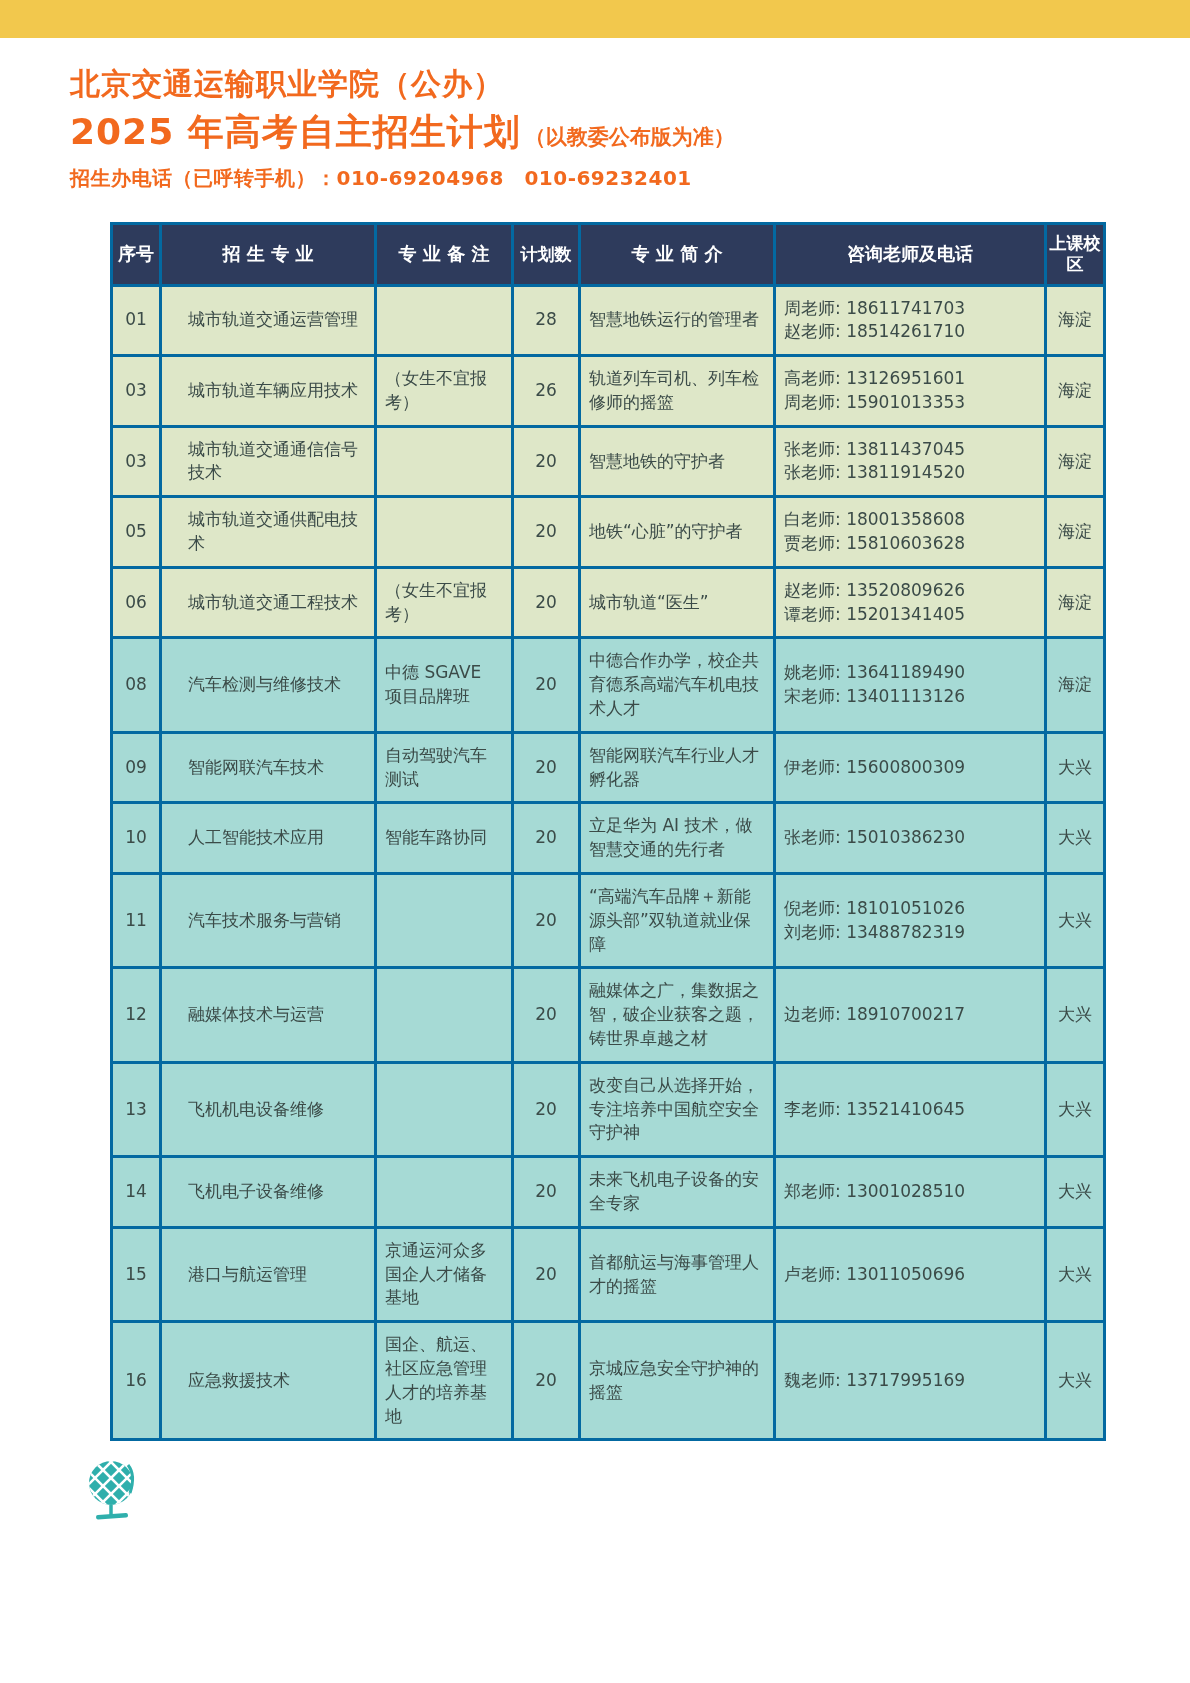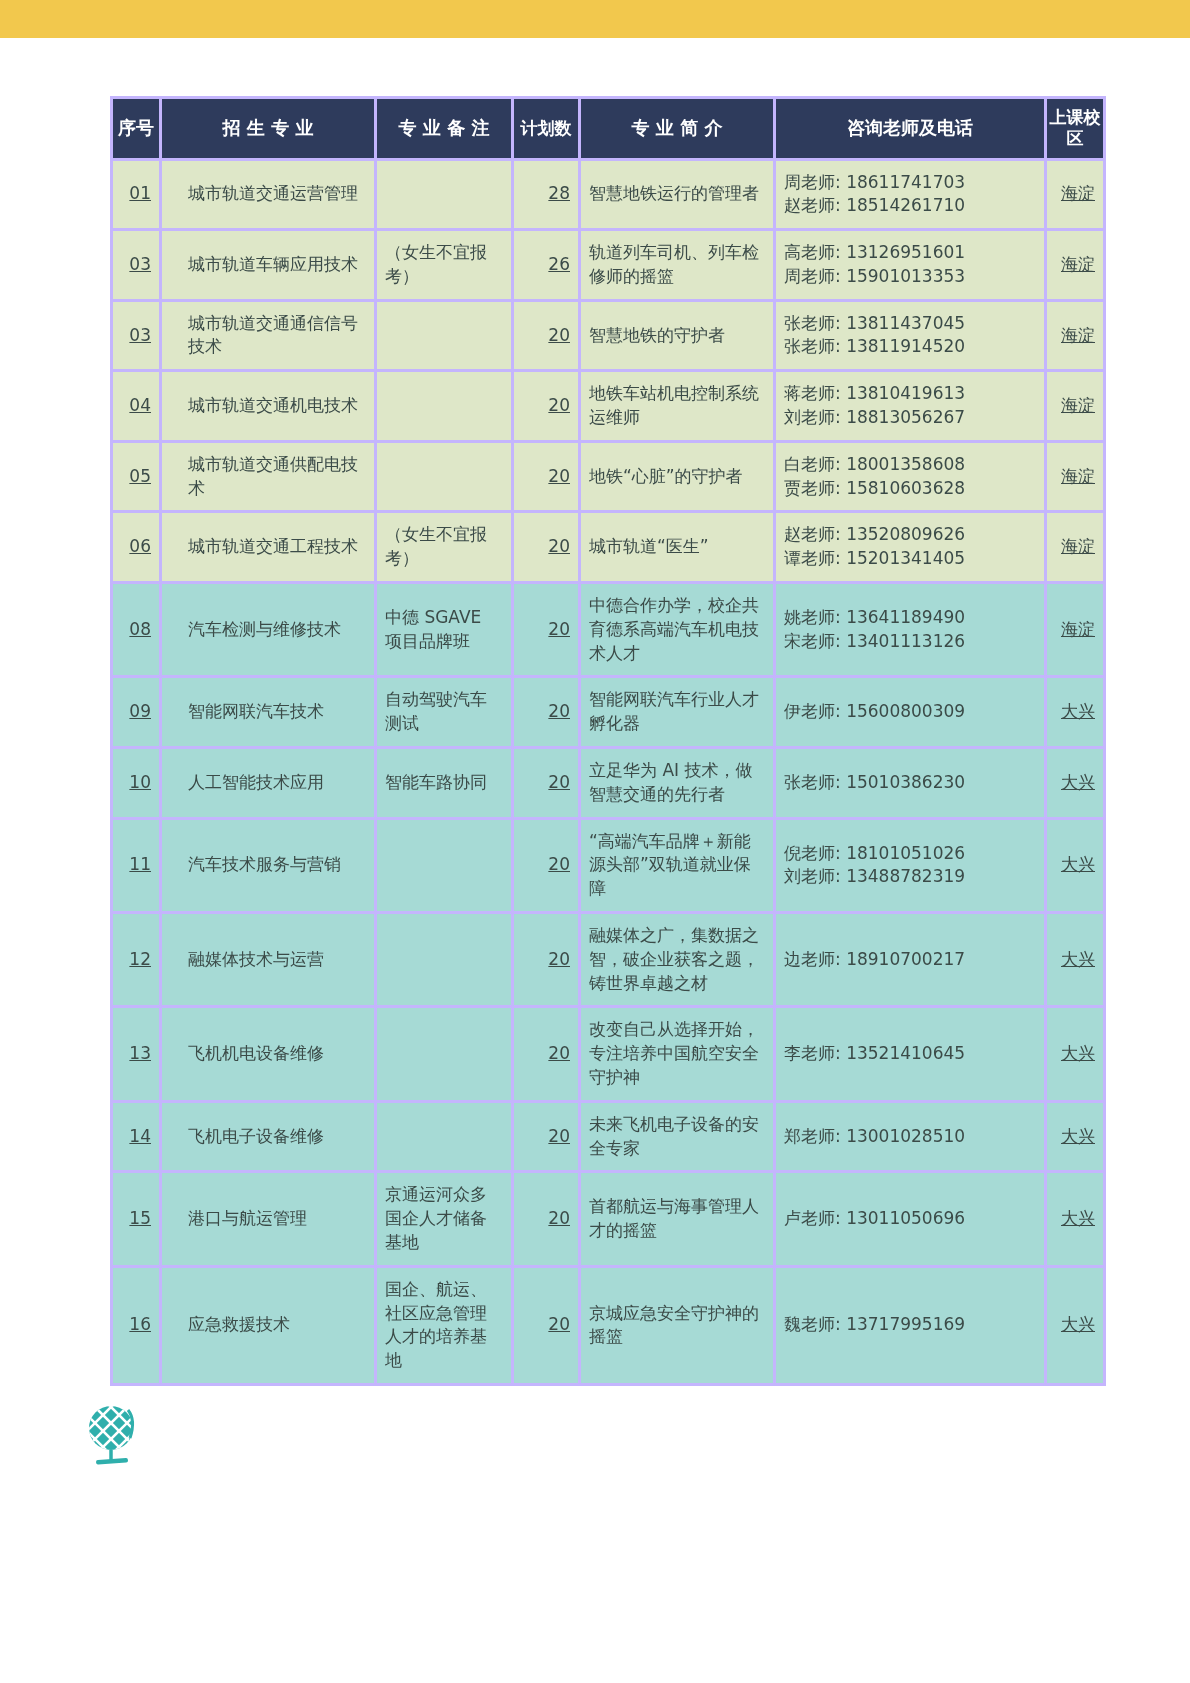--- a/index.html
+++ b/index.html
@@ -52,21 +52,21 @@
     white-space: nowrap;
   }
   .info-row { display: flex; }
 
   .table-wrap { margin: 30px 0 0 110px; }
   table.admissions {
     border-collapse: separate;
     border-spacing: 3px;
     table-layout: fixed;
     width: 990px;
-    background: #c4b5fd;
+    background: #0369a1;
   }
   col.c-no     { width: 46px; }
   col.c-major  { width: 212px; }
   col.c-remark { width: 134px; }
   col.c-plan   { width: 64px; }
   col.c-intro  { width: 192px; }
   col.c-teach  { width: 268px; }
   col.c-campus { width: 56px; }
   th {
     background: #2E3B5C;
@@ -82,40 +82,48 @@
   th.small { font-size: 17px; letter-spacing: 0; padding: 8px 2px; }
   td {
     font-size: 17px;
     color: #3B4B48;
     padding: 10px 8px;
     line-height: 1.4;
     vertical-align: middle;
   }
   tr.green td { background: #DEE7C8; }
   tr.teal  td { background: #A6DAD5; }
-  td.c-no, td.c-plan, td.c-campus { text-align: right; text-decoration: underline; }
+  td.c-no, td.c-plan, td.c-campus { text-align: center; }
   td.c-major { padding-left: 26px; }
   td.c-teach div { white-space: nowrap; }
 
   .bottom-area {
     position: relative;
     height: 208px;
   }
   .globe {
     position: absolute;
     left: 84px;
     top: 16px;
   }
 </style>
 </head>
 <body>
 
 <div class="top-bar"></div>
 
 <header class="page-header">
+  <div class="hdr-left">
+    <div class="school-name">北京交通运输职业学院（公办）</div>
+    <div class="plan-line">
+      <span class="plan-title">2025 年高考自主招生计划</span>
+      <span class="plan-note">（以教委公布版为准）</span>
+    </div>
+    <div class="phone-line">招生办电话（已呼转手机）：010-69204968　010-69232401</div>
+  </div>
 </header>
 
 <div class="table-wrap">
   <table class="admissions">
     <colgroup>
       <col class="c-no">
         <col class="c-major">
         <col class="c-remark">
         <col class="c-plan">
       <col class="c-intro">
@@ -164,32 +172,20 @@
     <td class="c-remark"></td>
     <td class="c-plan">20</td>
     <td class="c-intro">智慧地铁的守护者</td>
     <td class="c-teach">
             <div>张老师: 13811437045</div>
             <div>张老师: 13811914520</div>
           </td>
     <td class="c-campus">海淀</td>
   </tr>
         <tr class="green">
-    <td class="c-no">04</td>
-    <td class="c-major">城市轨道交通机电技术</td>
-    <td class="c-remark"></td>
-    <td class="c-plan">20</td>
-    <td class="c-intro">地铁车站机电控制系统运维师</td>
-    <td class="c-teach">
-            <div>蒋老师: 13810419613</div>
-            <div>刘老师: 18813056267</div>
-          </td>
-    <td class="c-campus">海淀</td>
-  </tr>
-        <tr class="green">
     <td class="c-no">05</td>
     <td class="c-major">城市轨道交通供配电技术</td>
     <td class="c-remark"></td>
     <td class="c-plan">20</td>
     <td class="c-intro">地铁“心脏”的守护者</td>
     <td class="c-teach">
             <div>白老师: 18001358608</div>
             <div>贾老师: 15810603628</div>
           </td>
     <td class="c-campus">海淀</td>

